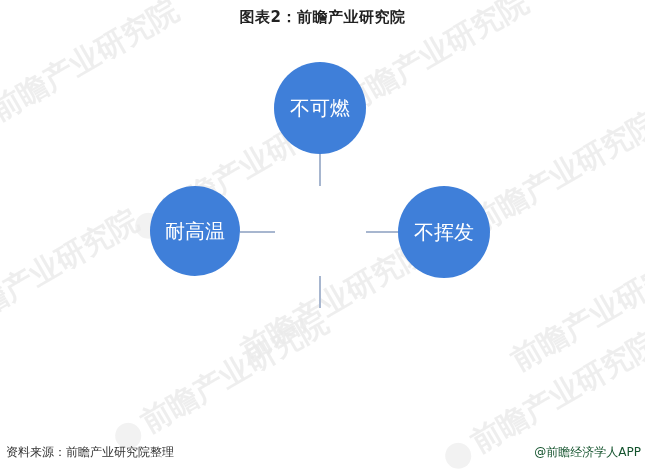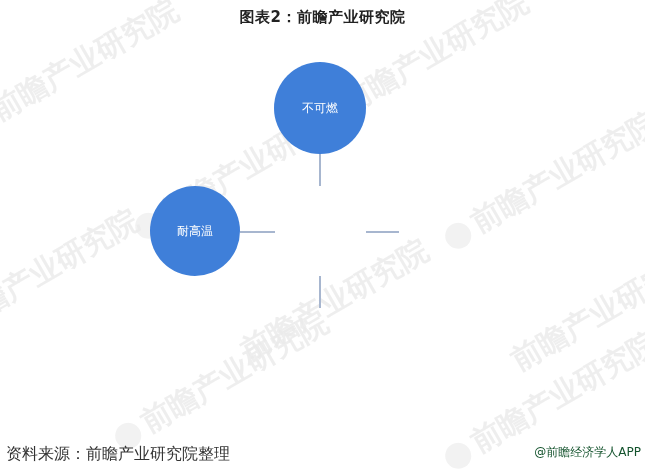--- a/index.html
+++ b/index.html
@@ -40,21 +40,21 @@
       position: absolute;
       width: 92px;
       height: 92px;
       border-radius: 50%;
       background: #3f7fd9;
       display: flex;
       align-items: center;
       justify-content: center;
       text-align: center;
       color: #ffffff;
-      font-size: 12px;
+      font-size: 20px;
       line-height: 22px;
       box-sizing: border-box;
       padding: 0 10px;
     }
     .node-label {
       display: block;
       width: 72px;
       word-break: break-all;
     }
     .watermark {
@@ -73,21 +73,21 @@
       height: 26px;
       border-radius: 50%;
       background: #efefef;
       margin-right: 6px;
       vertical-align: middle;
     }
     .footer-left {
       position: absolute;
       left: 6px;
       top: 444px;
-      font-size: 16px;
+      font-size: 12px;
       color: #333333;
     }
     .footer-right {
       position: absolute;
       right: 4px;
       top: 444px;
       font-size: 12px;
       color: #14532d;
     }
   </style>
@@ -112,16 +112,19 @@
   <div class="connector" style="left:319px; top:276px; width:2px; height:32px;"></div>
   <div class="connector" style="left:240px; top:231px; width:35px; height:2px;"></div>
   <div class="connector" style="left:366px; top:231px; width:33px; height:2px;"></div>
 
   <div class="node" style="left:274px; top:62px;">
     <span class="node-label">不可燃</span>
   </div>
   <div class="node" style="left:150px; top:186px; width:90px; height:90px;">
     <span class="node-label">耐高温</span>
   </div>
+  <div class="node" style="left:398px; top:186px;">
+    <span class="node-label">不挥发</span>
+  </div>
 </div>
 
 <div class="footer-left">资料来源：前瞻产业研究院整理</div>
 <div class="footer-right">@前瞻经济学人APP</div>
 
 </body></html>

